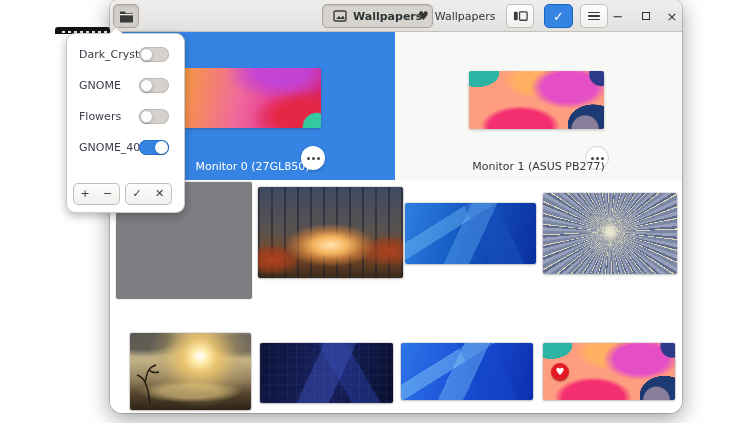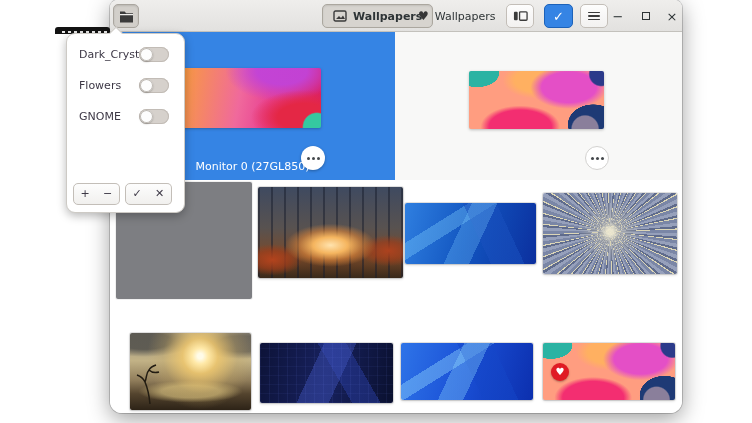--- a/index.html
+++ b/index.html
@@ -213,20 +213,21 @@
         </div>
         <div class="mon-label">Monitor 0 (27GL850)</div>
       </div>
       <div class="monitor-panel panel-1">
         <div class="mon-preview preview-1 img-gnome40"></div>
         <div class="dots-btn">
           <i></i>
             <i></i>
             <i></i>
         </div>
+        <div class="mon-label">Monitor 1 (ASUS PB277)</div>
       </div>
     </div>
 
     <div class="content">
       <div class="thumb t-gray img-gray"></div>
       <div class="thumb t-forest img-forest"></div>
       <div class="thumb t-bluegeo img-bluegeo"></div>
       <div class="thumb t-aerial img-aerial"></div>
       <div class="thumb t-sunset img-sunset">
         <svg width="34" height="42" viewBox="0 0 34 42" style="position:absolute;left:6px;bottom:5px;">
@@ -246,26 +247,30 @@
   <div class="tooltip-fragment"></div>
 
   <div class="popover">
     <div class="popover-arrow"></div>
     <div class="folder-list">
       <div class="folder-row">
         <span class="name">Dark_Crystal</span>
         <span class="switch"></span>
       </div>
       <div class="folder-row">
+        <span class="name">GNOME</span>
+        <span class="switch"></span>
+      </div>
+      <div class="folder-row">
         <span class="name">Flowers</span>
         <span class="switch"></span>
       </div>
       <div class="folder-row">
-        <span class="name">GNOME</span>
-        <span class="switch"></span>
+        <span class="name">GNOME_40</span>
+        <span class="switch on"></span>
       </div>
     </div>
     <div class="popover-actions">
       <div class="pbtn pbtn-add">
         <span>+</span>
       </div>
       <div class="pbtn pbtn-remove">
         <span>−</span>
       </div>
       <div class="pbtn pbtn-apply">

